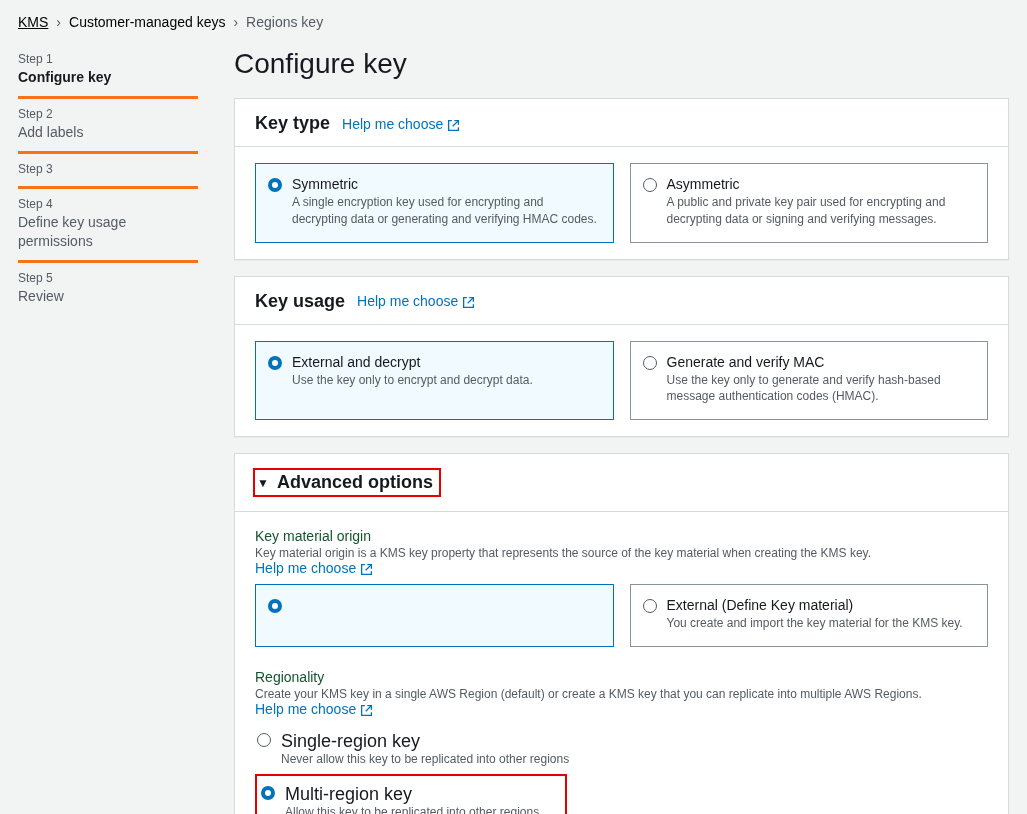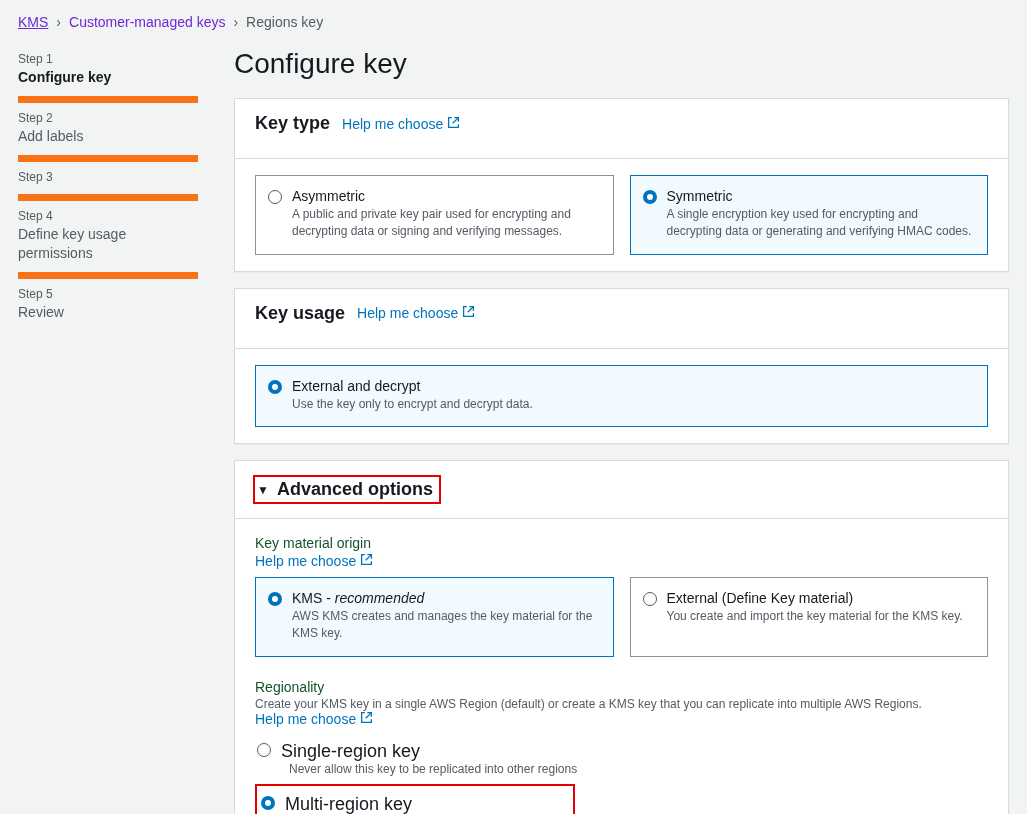--- a/index.html
+++ b/index.html
@@ -6,52 +6,52 @@
   body {
     font-family: "Amazon Ember", "Helvetica Neue", Arial, sans-serif;
     background: #f2f3f3;
     color: #16191f;
     font-size: 14px;
   }
   .page { width: 1027px; margin: 0 auto; padding: 14px 18px 30px 18px; }
 
   
   .breadcrumb { display: flex; align-items: center; gap: 8px; font-size: 14px; margin-bottom: 14px; }
-  .breadcrumb a { color: #6d28d9; text-decoration: none; }
+  .breadcrumb a { color: #000000; text-decoration: none; }
   .breadcrumb a.current-parent { text-decoration: underline; }
   .breadcrumb .crumb-current { color: #545b64; }
   .breadcrumb .sep { color: #545b64; }
 
   .body-row { display: flex; gap: 36px; align-items: flex-start; }
 
   
   .sidebar { width: 180px; flex: 0 0 180px; }
-  .step { padding: 8px 0 10px 0; border-bottom: 7px solid #f97316; }
+  .step { padding: 8px 0 10px 0; border-bottom: 3px solid #f97316; }
   .step:last-child { border-bottom: none; }
   .step-num { font-size: 12px; color: #545b64; }
   .step-title { font-size: 14px; color: #545b64; margin-top: 2px; line-height: 1.3; }
   .step.active .step-title { font-weight: 700; color: #16191f; }
 
   
   .main { flex: 1; }
   h1 { font-size: 28px; font-weight: 400; margin: 4px 0 18px 0; color: #16191f; }
 
   .panel {
     background: #fff;
     border: 1px solid #d5dbdb;
     margin-bottom: 16px;
     box-shadow: 0 1px 1px rgba(0,0,0,0.03);
   }
   .panel-header {
     display: flex; align-items: center; gap: 12px;
-    padding: 14px 20px 24px 20px;
+    padding: 14px 20px 12px 20px;
     border-bottom: 1px solid #d5dbdb;
   }
   .panel-header h2 { font-size: 18px; font-weight: 700; }
-  .help-link { color: #0073bb; font-size: 14px; text-decoration: none; display: inline-flex; align-items: flex-start; gap: 4px; }
+  .help-link { color: #0073bb; font-size: 14px; text-decoration: none; display: inline-flex; align-items: flex-end; gap: 4px; }
   .ext-icon { width: 13px; height: 13px; }
 
   .panel-body { padding: 16px 20px; }
 
   .option-row { display: flex; gap: 16px; }
   .option {
     flex: 1;
     border: 1px solid #879596;
     padding: 12px 14px 14px 12px;
     display: flex; align-items: flex-start; gap: 10px;
@@ -85,21 +85,21 @@
   .sub-title { font-size: 14px; font-weight: 400; margin-bottom: 2px; color:#14532d; }
   .sub-desc { font-size: 12px; color: #545b64; }
   .sub-desc a { color: #0073bb; text-decoration: none; }
   .opt-title .rec { font-style: italic; }
 
   .radio-list { margin-top: 8px; }
   .radio-item { display:flex; align-items:flex-start; gap:10px; padding:6px 2px; }
   .radio-item .radio { margin-top: 2px; }
   .radio-item.selected .radio { border-color:#0073bb; border-width:4px; }
   .radio-item .r-title { font-size:18px; }
-  .radio-item .r-desc { font-size:12px; color:#545b64;margin-left:8px; }
+  .radio-item .r-desc { font-size:12px; color:#545b64; }
   .multi-box { display:inline-block; padding:2px 24px 6px 2px; margin-top:2px; }
 </style>
 </head>
 <body>
 
 <div class="page">
 
   <div class="breadcrumb">
     <a href="#" class="current-parent">KMS</a>
     <span class="sep">›</span>
@@ -142,32 +142,32 @@
             <span>Help me choose</span>
             <svg class="ext-icon" viewBox="0 0 16 16" fill="none" stroke="#0073bb" stroke-width="1.6">
                 <path d="M6 2H2v12h12v-4"></path>
                 <path d="M9 2h5v5"></path>
                 <path d="M14 2L7 9"></path>
               </svg>
           </a>
         </div>
         <div class="panel-body">
           <div class="option-row">
+            <label class="option selected">
+              <span class="radio"></span>
+              <span>
+                <div class="opt-title">Symmetric</div>
+                <div class="opt-desc">A single encryption key used for encrypting and decrypting data or generating and verifying HMAC codes.</div>
+              </span>
+            </label>
             <label class="option">
               <span class="radio"></span>
               <span>
                 <div class="opt-title">Asymmetric</div>
                 <div class="opt-desc">A public and private key pair used for encrypting and decrypting data or signing and verifying messages.</div>
-              </span>
-            </label>
-            <label class="option selected">
-              <span class="radio"></span>
-              <span>
-                <div class="opt-title">Symmetric</div>
-                <div class="opt-desc">A single encryption key used for encrypting and decrypting data or generating and verifying HMAC codes.</div>
               </span>
             </label>
           </div>
         </div>
       </div>
 
       <div class="panel">
         <div class="panel-header">
           <h2>Key usage</h2>
           <a href="#" class="help-link">
@@ -181,53 +181,55 @@
         </div>
         <div class="panel-body">
           <div class="option-row">
             <label class="option selected">
               <span class="radio"></span>
               <span>
                 <div class="opt-title">External and decrypt</div>
                 <div class="opt-desc">Use the key only to encrypt and decrypt data.</div>
               </span>
             </label>
+            <label class="option">
+              <span class="radio"></span>
+              <span>
+                <div class="opt-title">Generate and verify MAC</div>
+                <div class="opt-desc">Use the key only to generate and verify hash-based message authentication codes (HMAC).</div>
+              </span>
+            </label>
           </div>
         </div>
       </div>
 
       <div class="panel">
         <div class="adv-header">
           <span class="adv-header-box highlight-red">
             <span class="caret">▼</span>
             <h2>Advanced options</h2>
           </span>
         </div>
 
         <div class="section-block">
           <div class="sub-title">Key material origin</div>
           <div class="sub-desc">
+            <span>Key material origin is a KMS key property that represents the source of the key material when creating the KMS key.</span>
             <a href="#" class="help-link">
               <span>Help me choose</span>
               <svg class="ext-icon" viewBox="0 0 16 16" fill="none" stroke="#0073bb" stroke-width="1.6">
                   <path d="M6 2H2v12h12v-4"></path>
                   <path d="M9 2h5v5"></path>
                   <path d="M14 2L7 9"></path>
                 </svg>
             </a>
           </div>
           <div class="option-row" style="margin-top:8px;">
             <label class="option selected">
               <span class="radio"></span>
-              <span>
-                <div class="opt-title">
-                  <span>KMS - </span><span class="rec">recommended</span>
-                </div>
-                <div class="opt-desc">AWS KMS creates and manages the key material for the KMS key.</div>
-              </span>
             </label>
             <label class="option">
               <span class="radio"></span>
               <span>
                 <div class="opt-title">External (Define Key material)</div>
                 <div class="opt-desc">You create and import the key material for the KMS key.</div>
               </span>
             </label>
           </div>
         </div>

